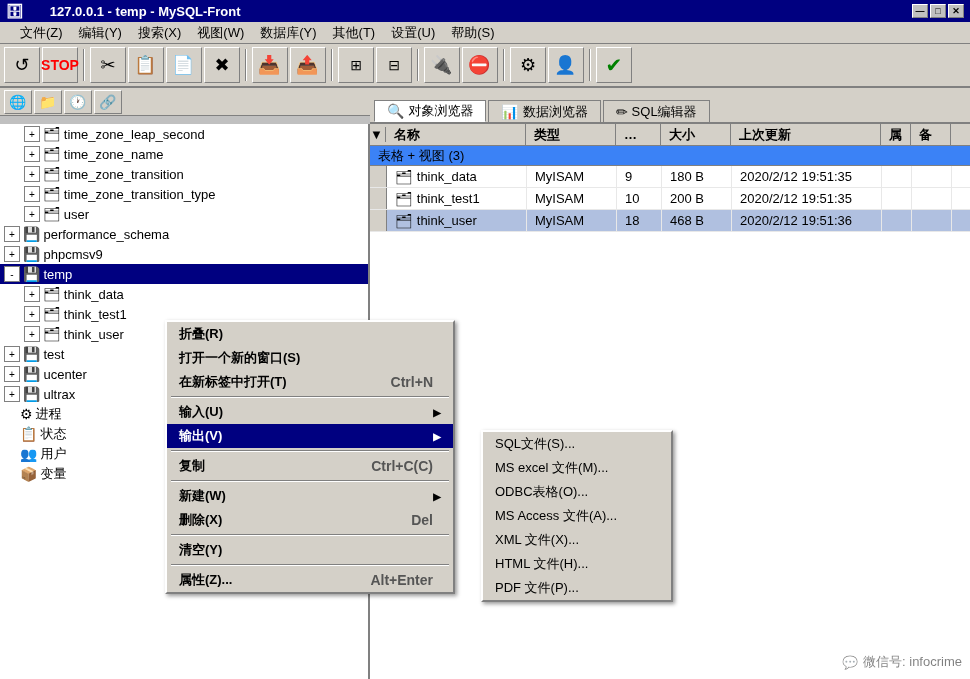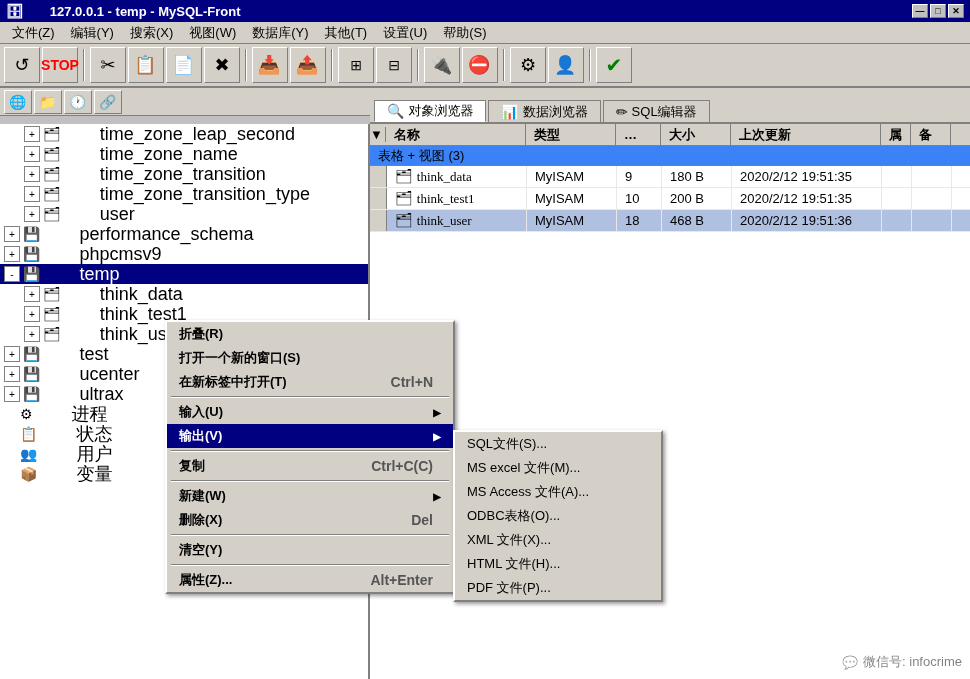--- a/index.html
+++ b/index.html
@@ -49,21 +49,21 @@
       color: black;
       cursor: pointer;
     }
 
     
     #menu-bar {
       background: #d4d0c8;
       height: 22px;
       display: flex;
       align-items: center;
-      padding: 0 4px;
+      padding: 0 12px;
       border-bottom: 1px solid #808080;
     }
     .menu-item {
       padding: 2px 8px;
       cursor: pointer;
       font-size: 13px;
       color: #000;
     }
 
     
@@ -197,22 +197,21 @@
       background: #fff;
       color: #000;
       flex-shrink: 0;
     }
     .tree-icon {
       font-size: 14px;
       margin-right: 3px;
       flex-shrink: 0;
     }
     .tree-label {
-      font-size: 18px;
-      margin-left: 36px;
+      font-size: 13px;
     }
 
     
     #right-panel {
       flex: 1;
       background: #fff;
       overflow: auto;
     }
 
     
@@ -263,21 +262,21 @@
       border-right: 1px solid #e8e8e8;
       white-space: nowrap;
     }
     .row-icon {
       font-size: 14px;
       margin-right: 4px;
     }
 
     
     .col-scroll { width: 16px; flex-shrink: 0; background: #d4d0c8; border-right: 1px solid #808080; }
-    .col-name { width: 140px; flex-shrink: 0; font-family: Liberation Serif, serif; }
+    .col-name { width: 140px; flex-shrink: 0; }
     .col-type { width: 90px; flex-shrink: 0; }
     .col-rows { width: 45px; flex-shrink: 0; }
     .col-size { width: 70px; flex-shrink: 0; }
     .col-updated { width: 150px; flex-shrink: 0; }
     .col-attr { width: 30px; flex-shrink: 0; }
     .col-note { width: 40px; flex-shrink: 0; }
 
     
     #context-menu {
       position: absolute;
@@ -319,22 +318,22 @@
       color: #ccc;
     }
     .ctx-arrow {
       font-size: 10px;
     }
 
     
     #submenu {
       position: absolute;
       top: 430px;
-      left: 453px;
-      width: 210px;
+      left: 481px;
+      width: 192px;
       background: #d4d0c8;
       border: 2px solid;
       border-color: #fff #808080 #808080 #fff;
       z-index: 101;
       box-shadow: 2px 2px 4px rgba(0,0,0,0.4);
     }
     .sub-item {
       display: flex;
       align-items: center;
       height: 24px;
@@ -663,24 +662,24 @@
 
 <div id="submenu">
   <div id="submenu-items-container">
       <div class="sub-item">
         <span>SQL文件(S)...</span>
       </div>
       <div class="sub-item">
         <span>MS excel 文件(M)...</span>
       </div>
       <div class="sub-item">
+        <span>ODBC表格(O)...</span>
+      </div>
+      <div class="sub-item">
         <span>MS Access 文件(A)...</span>
-      </div>
-      <div class="sub-item">
-        <span>ODBC表格(O)...</span>
       </div>
       <div class="sub-item">
         <span>XML 文件(X)...</span>
       </div>
       <div class="sub-item">
         <span>HTML 文件(H)...</span>
       </div>
       <div class="sub-item">
         <span>PDF 文件(P)...</span>
       </div>

